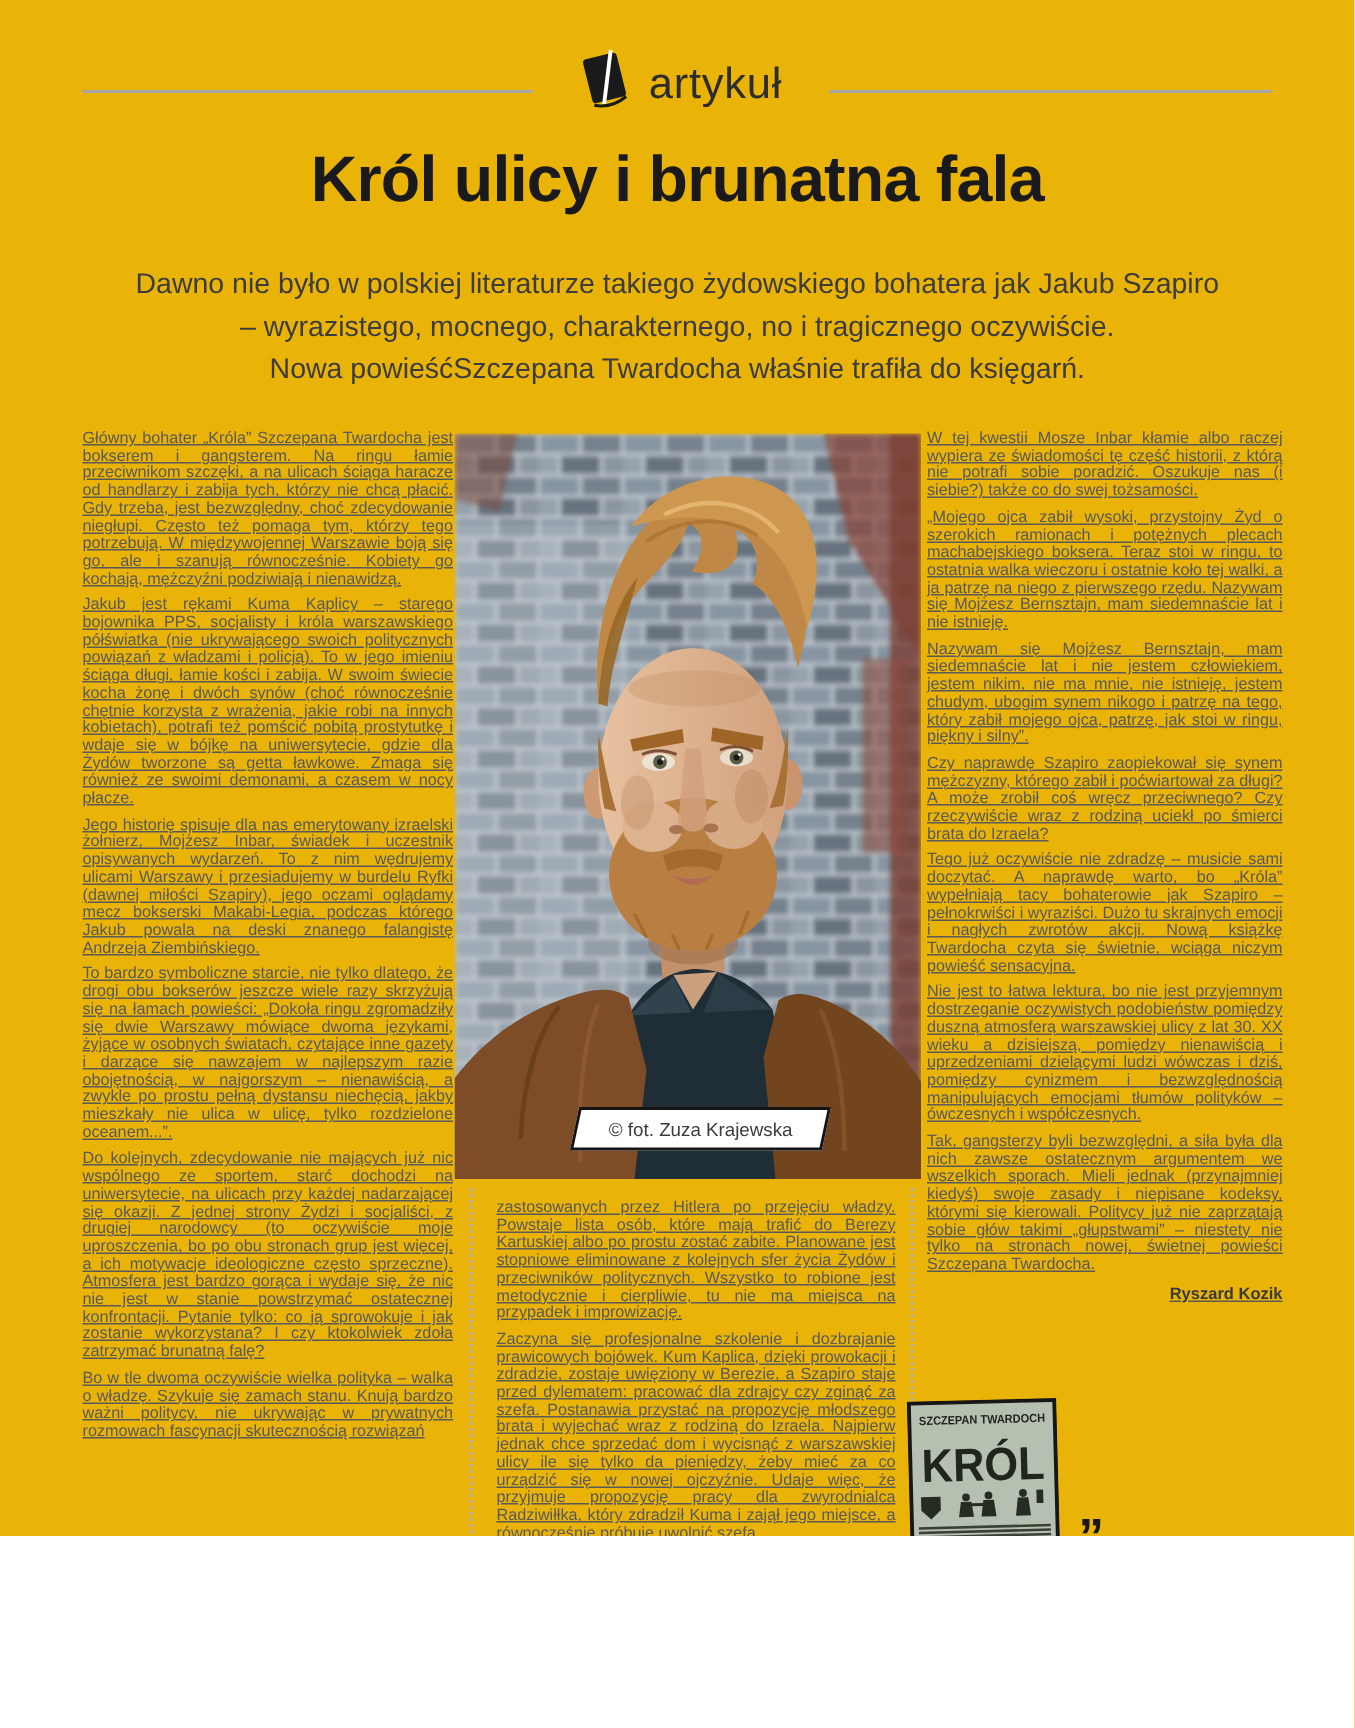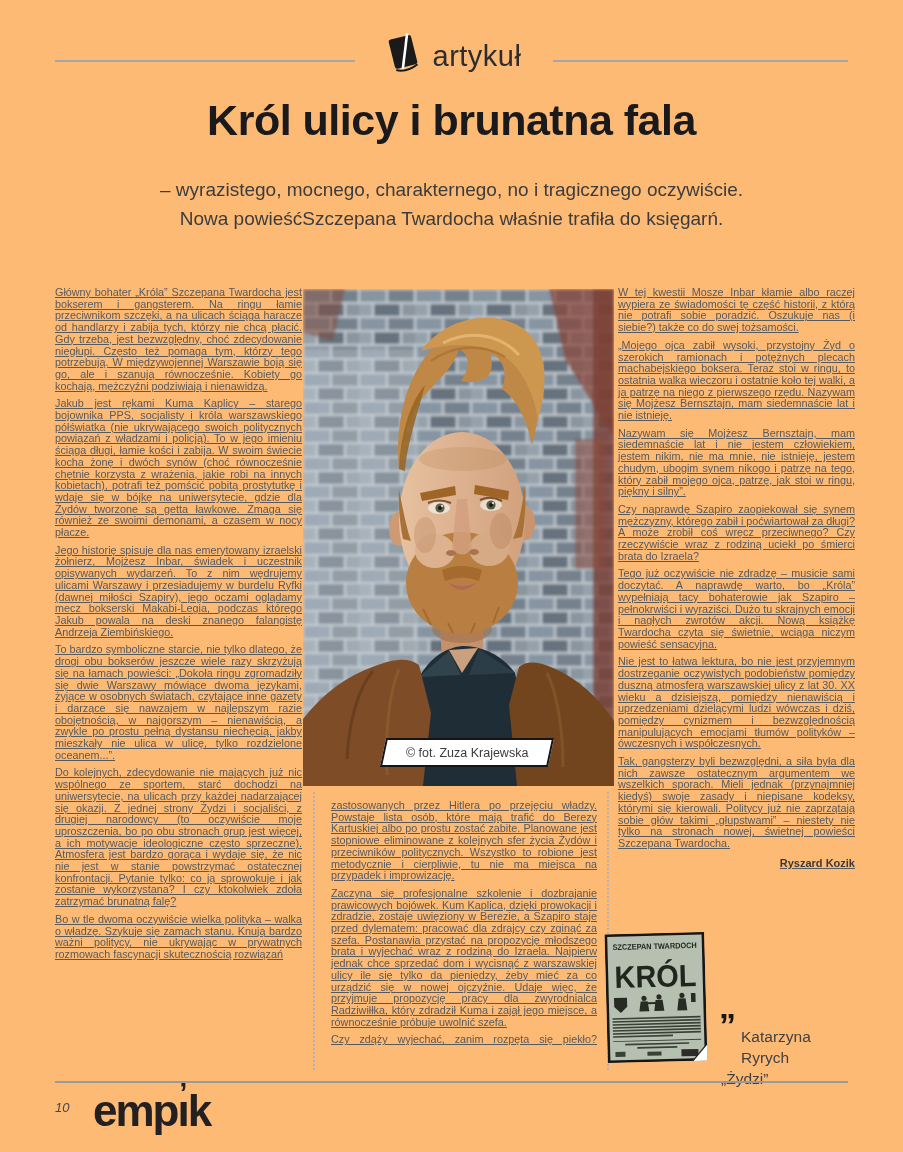--- a/index.html
+++ b/index.html
@@ -1,16 +1,16 @@
 <!DOCTYPE html>
 <html lang="pl"><head>
 <meta charset="utf-8">
 <style>
   html,body{margin:0;padding:0;background:#ffffff;}
-  #page{position:relative;width:903px;height:1152px;background:#fdba74;overflow:hidden;
+  #page{position:relative;width:903px;height:1024px;background:#eab308;overflow:hidden;
         font-family:"Liberation Sans", sans-serif;}
 
   
   .rule{position:absolute;top:60px;height:2px;background:#a6a6a6;}
   .rule-left{left:55px;width:300px;}
   .rule-right{left:553px;width:295px;}
   .kicker{position:absolute;top:32px;left:0;right:0;display:flex;justify-content:center;align-items:center;gap:9px;}
   .kicker-label{font-size:29px;color:#2d2d2f;letter-spacing:.5px;}
 
   
@@ -76,20 +76,21 @@
           <path d="M10.5 36 Q21 41 32.5 35.5" stroke="#1a1a1a" stroke-width="2" fill="none"></path>
         </g>
       </svg>
     </span>
     <span class="kicker-label">artykuł</span>
   </div>
   <span class="rule rule-right"></span>
 
   <h1 class="title">Król ulicy i brunatna fala</h1>
   <div class="lead">
+    <div>Dawno nie było w polskiej literaturze takiego żydowskiego bohatera jak Jakub Szapiro</div>
     <div>– wyrazistego, mocnego, charakternego, no i tragicznego oczywiście.</div>
     <div>Nowa powieśćSzczepana Twardocha właśnie trafiła do księgarń.</div>
   </div>
 
   <div class="col col-left">
     <p>Główny bohater „Króla” Szczepana Twardocha jest bokserem i gangsterem. Na ringu łamie przeciwnikom szczęki, a na ulicach ściąga haracze od handlarzy i zabija tych, którzy nie chcą płacić. Gdy trzeba, jest bezwzględny, choć zdecydowanie niegłupi. Często też pomaga tym, którzy tego potrzebują. W międzywojennej Warszawie boją się go, ale i szanują równocześnie. Kobiety go kochają, mężczyźni podziwiają i nienawidzą.</p>
     <p>Jakub jest rękami Kuma Kaplicy – starego bojownika PPS, socjalisty i króla warszawskiego półświatka (nie ukrywającego swoich politycznych powiązań z władzami i policją). To w jego imieniu ściąga długi, łamie kości i zabija. W swoim świecie kocha żonę i dwóch synów (choć równocześnie chętnie korzysta z wrażenia, jakie robi na innych kobietach), potrafi też pomścić pobitą prostytutkę i wdaje się w bójkę na uniwersytecie, gdzie dla Żydów tworzone są getta ławkowe. Zmaga się również ze swoimi demonami, a czasem w nocy płacze.</p>
     <p>Jego historię spisuje dla nas emerytowany izraelski żołnierz, Mojżesz Inbar, świadek i uczestnik opisywanych wydarzeń. To z nim wędrujemy ulicami Warszawy i przesiadujemy w burdelu Ryfki (dawnej miłości Szapiry), jego oczami oglądamy mecz bokserski Makabi-Legia, podczas którego Jakub powala na deski znanego falangistę Andrzeja Ziembińskiego.</p>
     <p>To bardzo symboliczne starcie, nie tylko dlatego, że drogi obu bokserów jeszcze wiele razy skrzyżują się na łamach powieści: „Dokoła ringu zgromadziły się dwie Warszawy mówiące dwoma językami, żyjące w osobnych światach, czytające inne gazety i darzące się nawzajem w najlepszym razie obojętnością, w najgorszym – nienawiścią, a zwykle po prostu pełną dystansu niechęcią, jakby mieszkały nie ulica w ulicę, tylko rozdzielone oceanem...”.</p>
     <p>Do kolejnych, zdecydowanie nie mających już nic wspólnego ze sportem, starć dochodzi na uniwersytecie, na ulicach przy każdej nadarzającej się okazji. Z jednej strony Żydzi i socjaliści, z drugiej narodowcy (to oczywiście moje uproszczenia, bo po obu stronach grup jest więcej, a ich motywacje ideologiczne często sprzeczne). Atmosfera jest bardzo gorąca i wydaje się, że nic nie jest w stanie powstrzymać ostatecznej konfrontacji. Pytanie tylko: co ją sprowokuje i jak zostanie wykorzystana? I czy ktokolwiek zdoła zatrzymać brunatną falę?</p>

